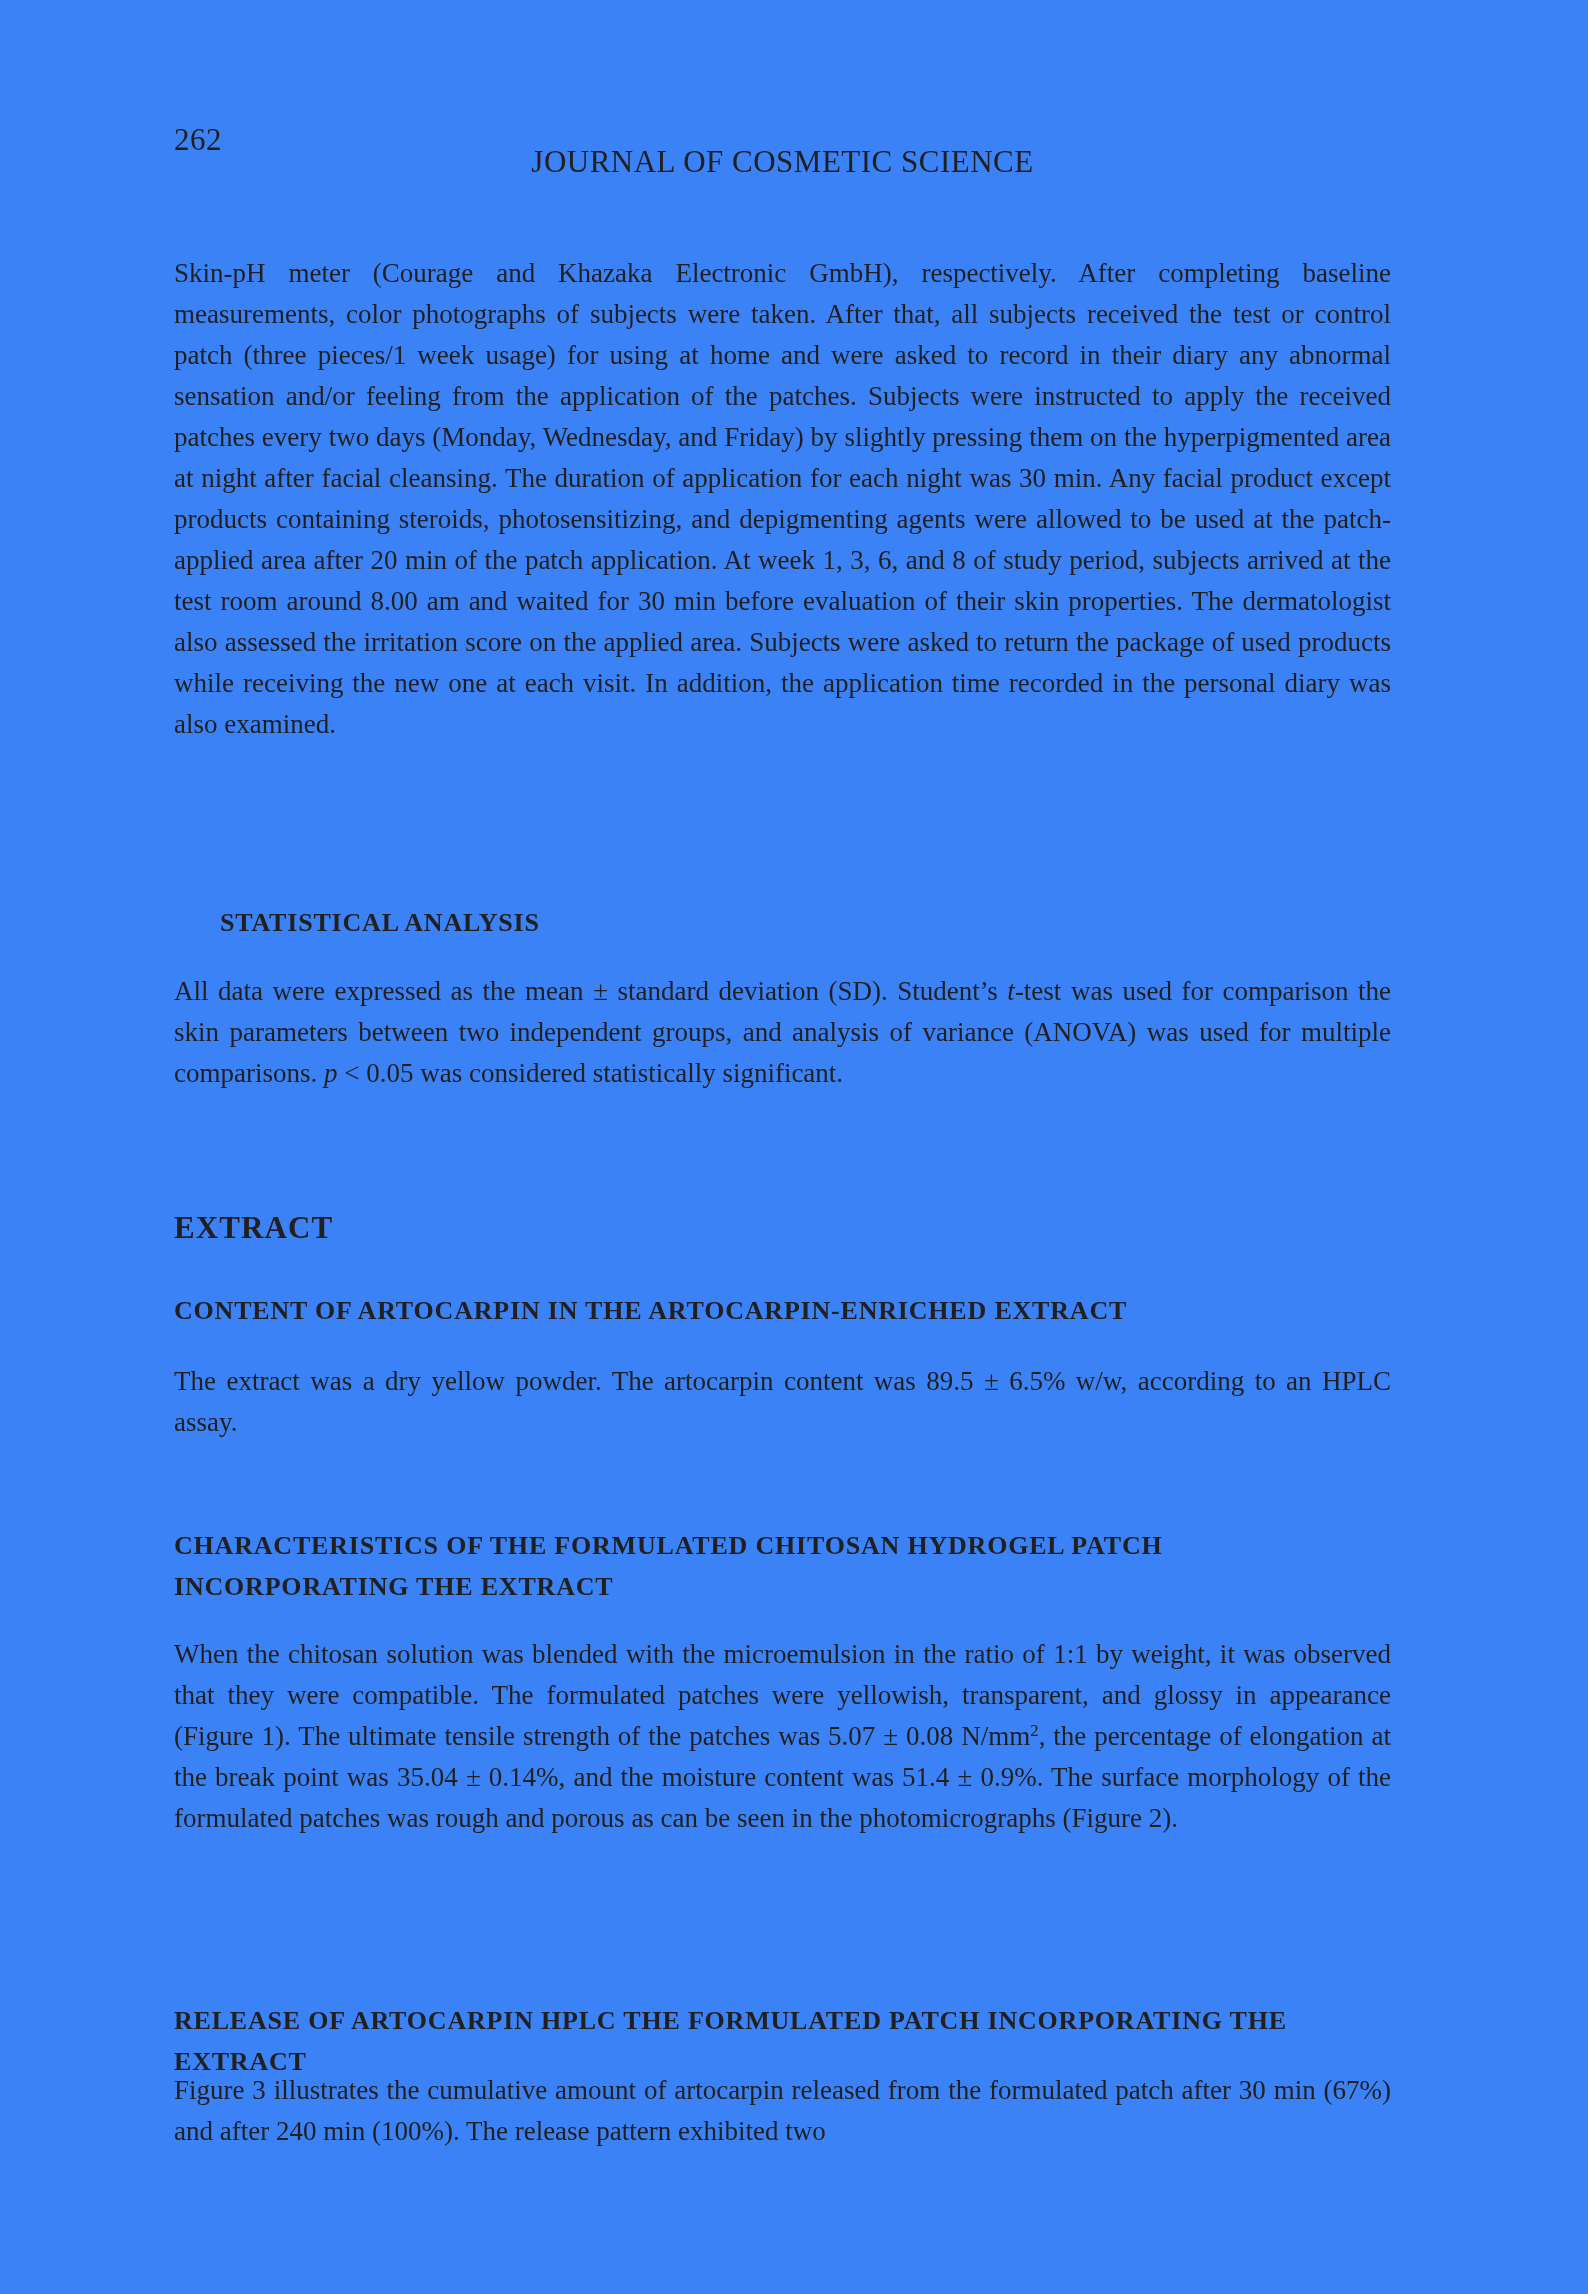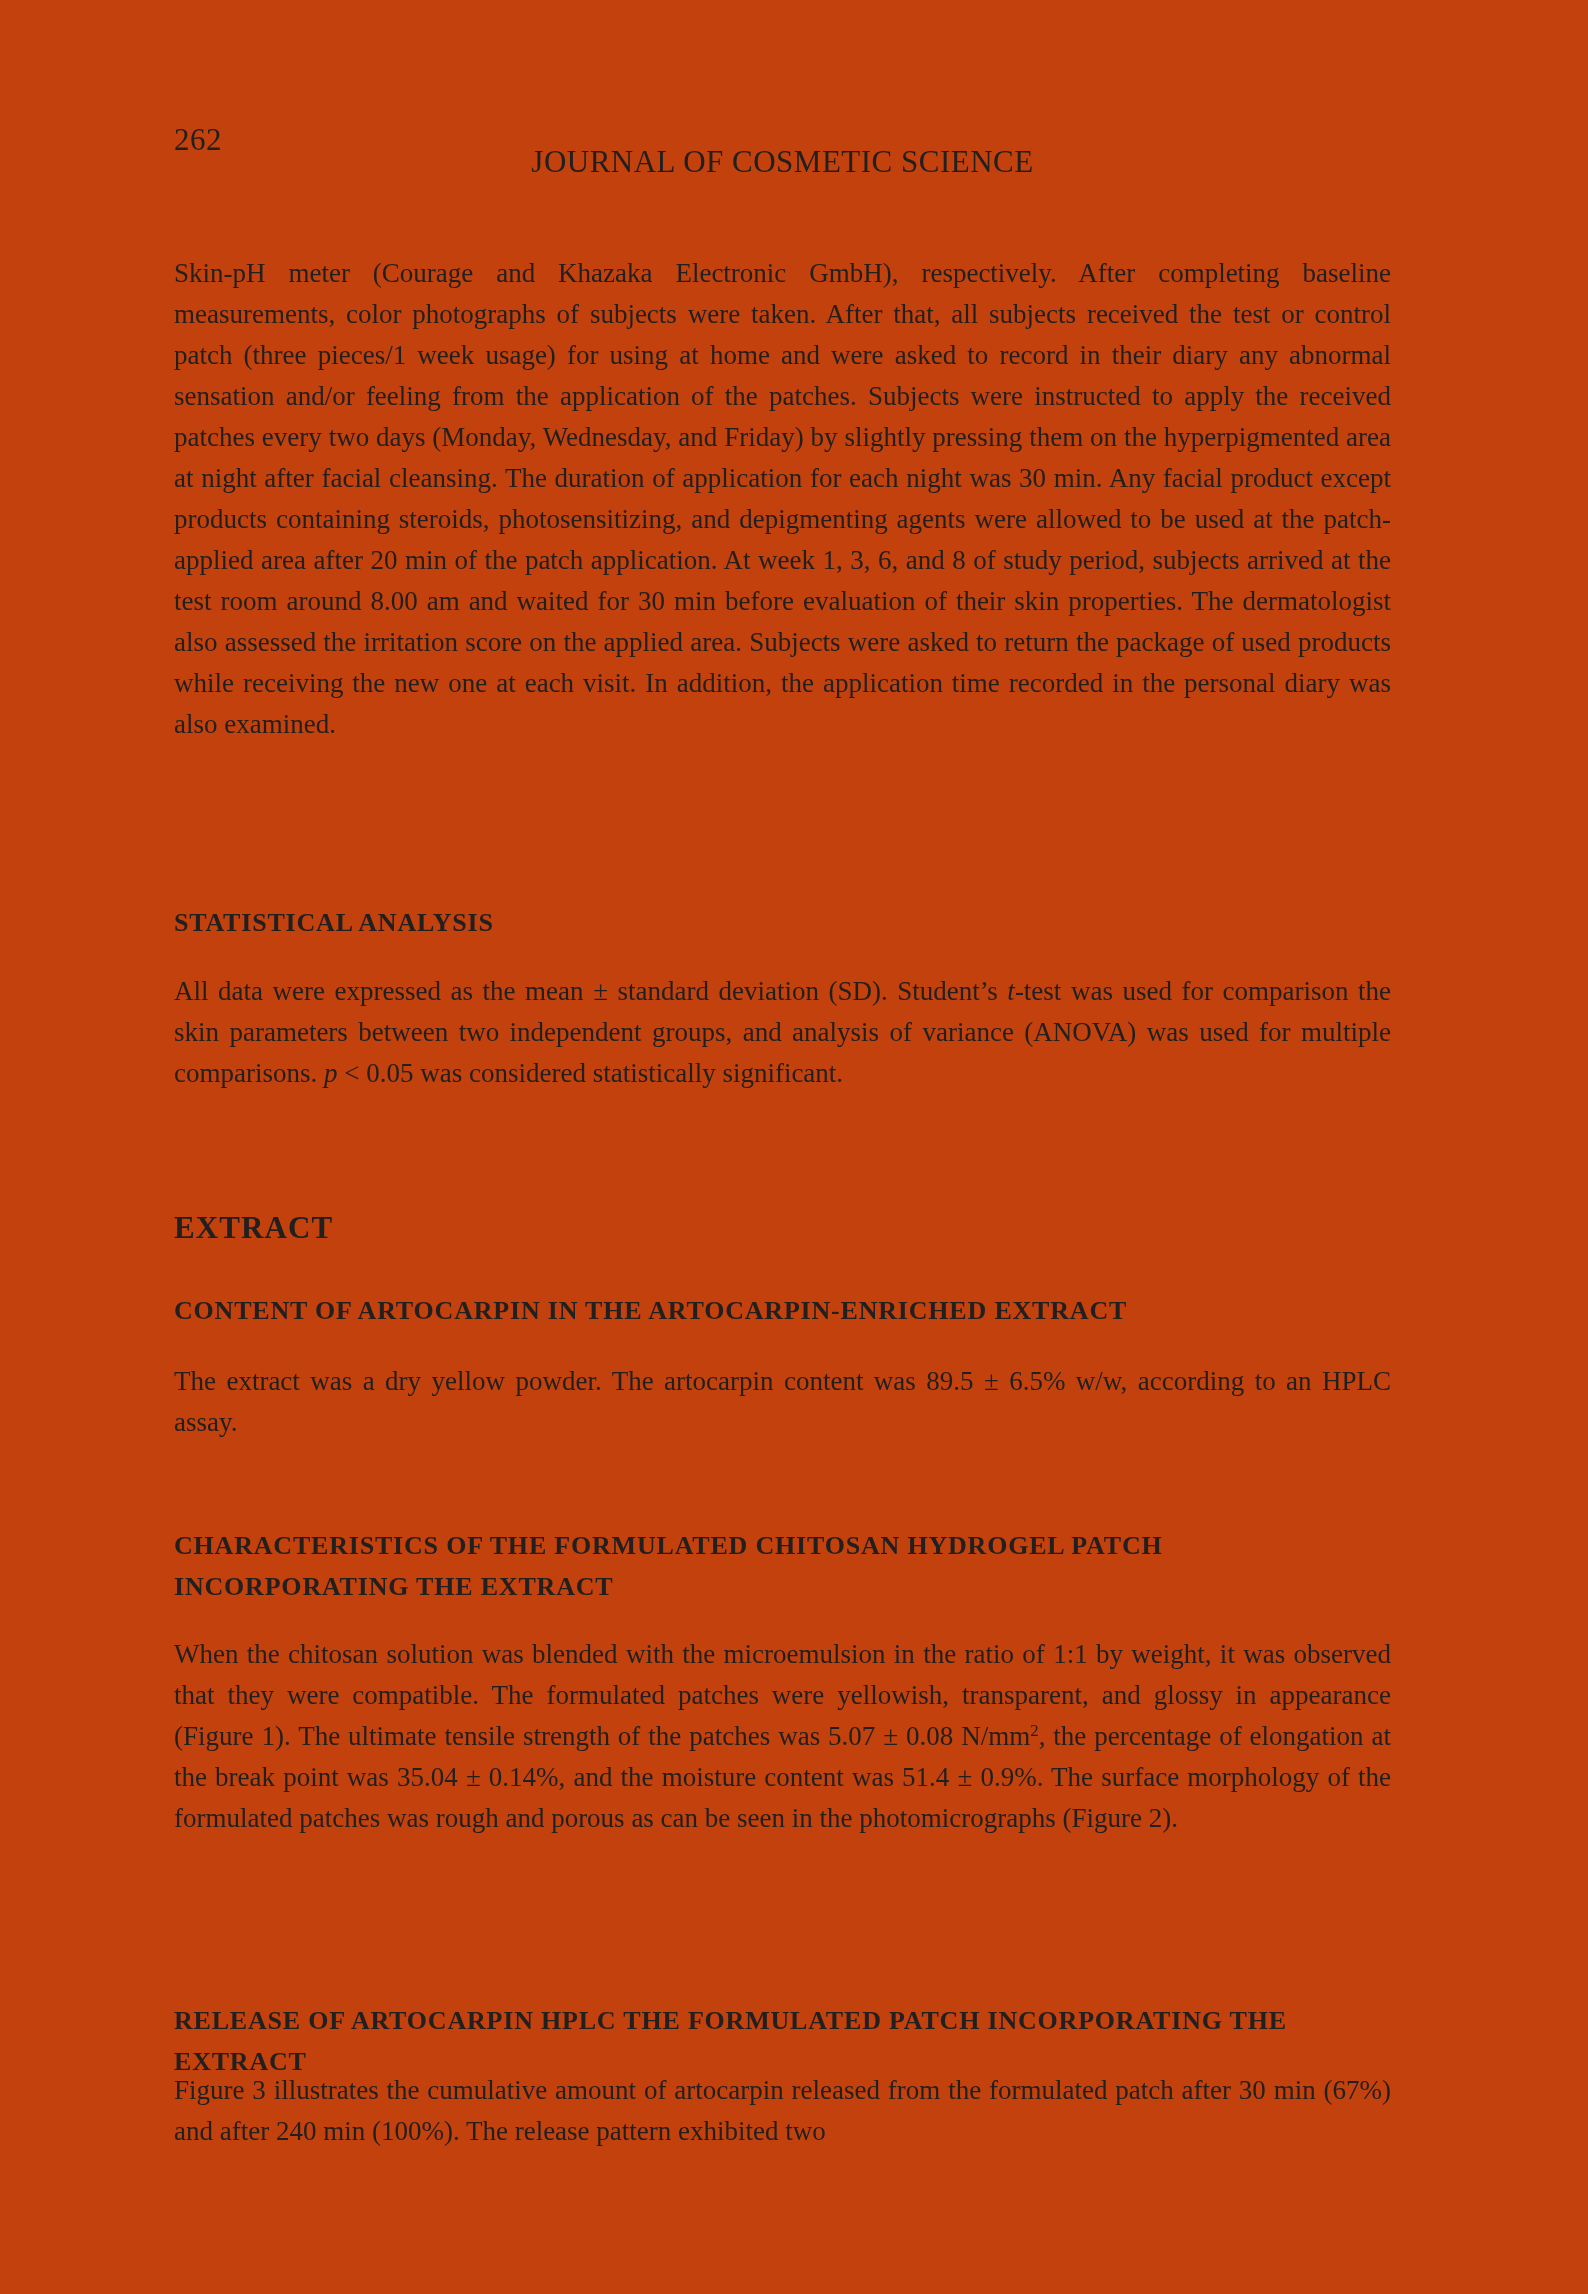--- a/index.html
+++ b/index.html
@@ -4,21 +4,21 @@
 <style>
   html, body {
     margin: 0;
     padding: 0;
     background: #e8e8e8;
   }
   .page {
     position: relative;
     width: 1589px;
     height: 2295px;
-    background: #c2410c;
+    background: #3b82f6;
     overflow: hidden;
     font-family: "Liberation Serif", "DejaVu Serif", serif;
     color: #221f1f;
   }
   .block {
     position: absolute;
     left: 174px;
     width: 1217px;
   }
   .running-header {
@@ -56,21 +56,21 @@
     letter-spacing: 0.8px;
     text-align: left;
   }
   .main-heading {
     font-size: 31px;
     line-height: 38px;
     font-weight: bold;
     letter-spacing: 1.1px;
   }
   .p1 { top: 226px; }
-  .h-stat { top: 876px; }
+  .h-stat { top: 876px; margin-left: 46px; }
   .p2 { top: 944px; }
   .h-results { top: 1183px; }
   .h-content { top: 1264px; }
   .p3 { top: 1334px; }
   .h-char { top: 1499px; }
   .p4 { top: 1607px; }
   .h-release { top: 1974px; }
   .p5 { top: 2043px; }
 </style>
 </head>

